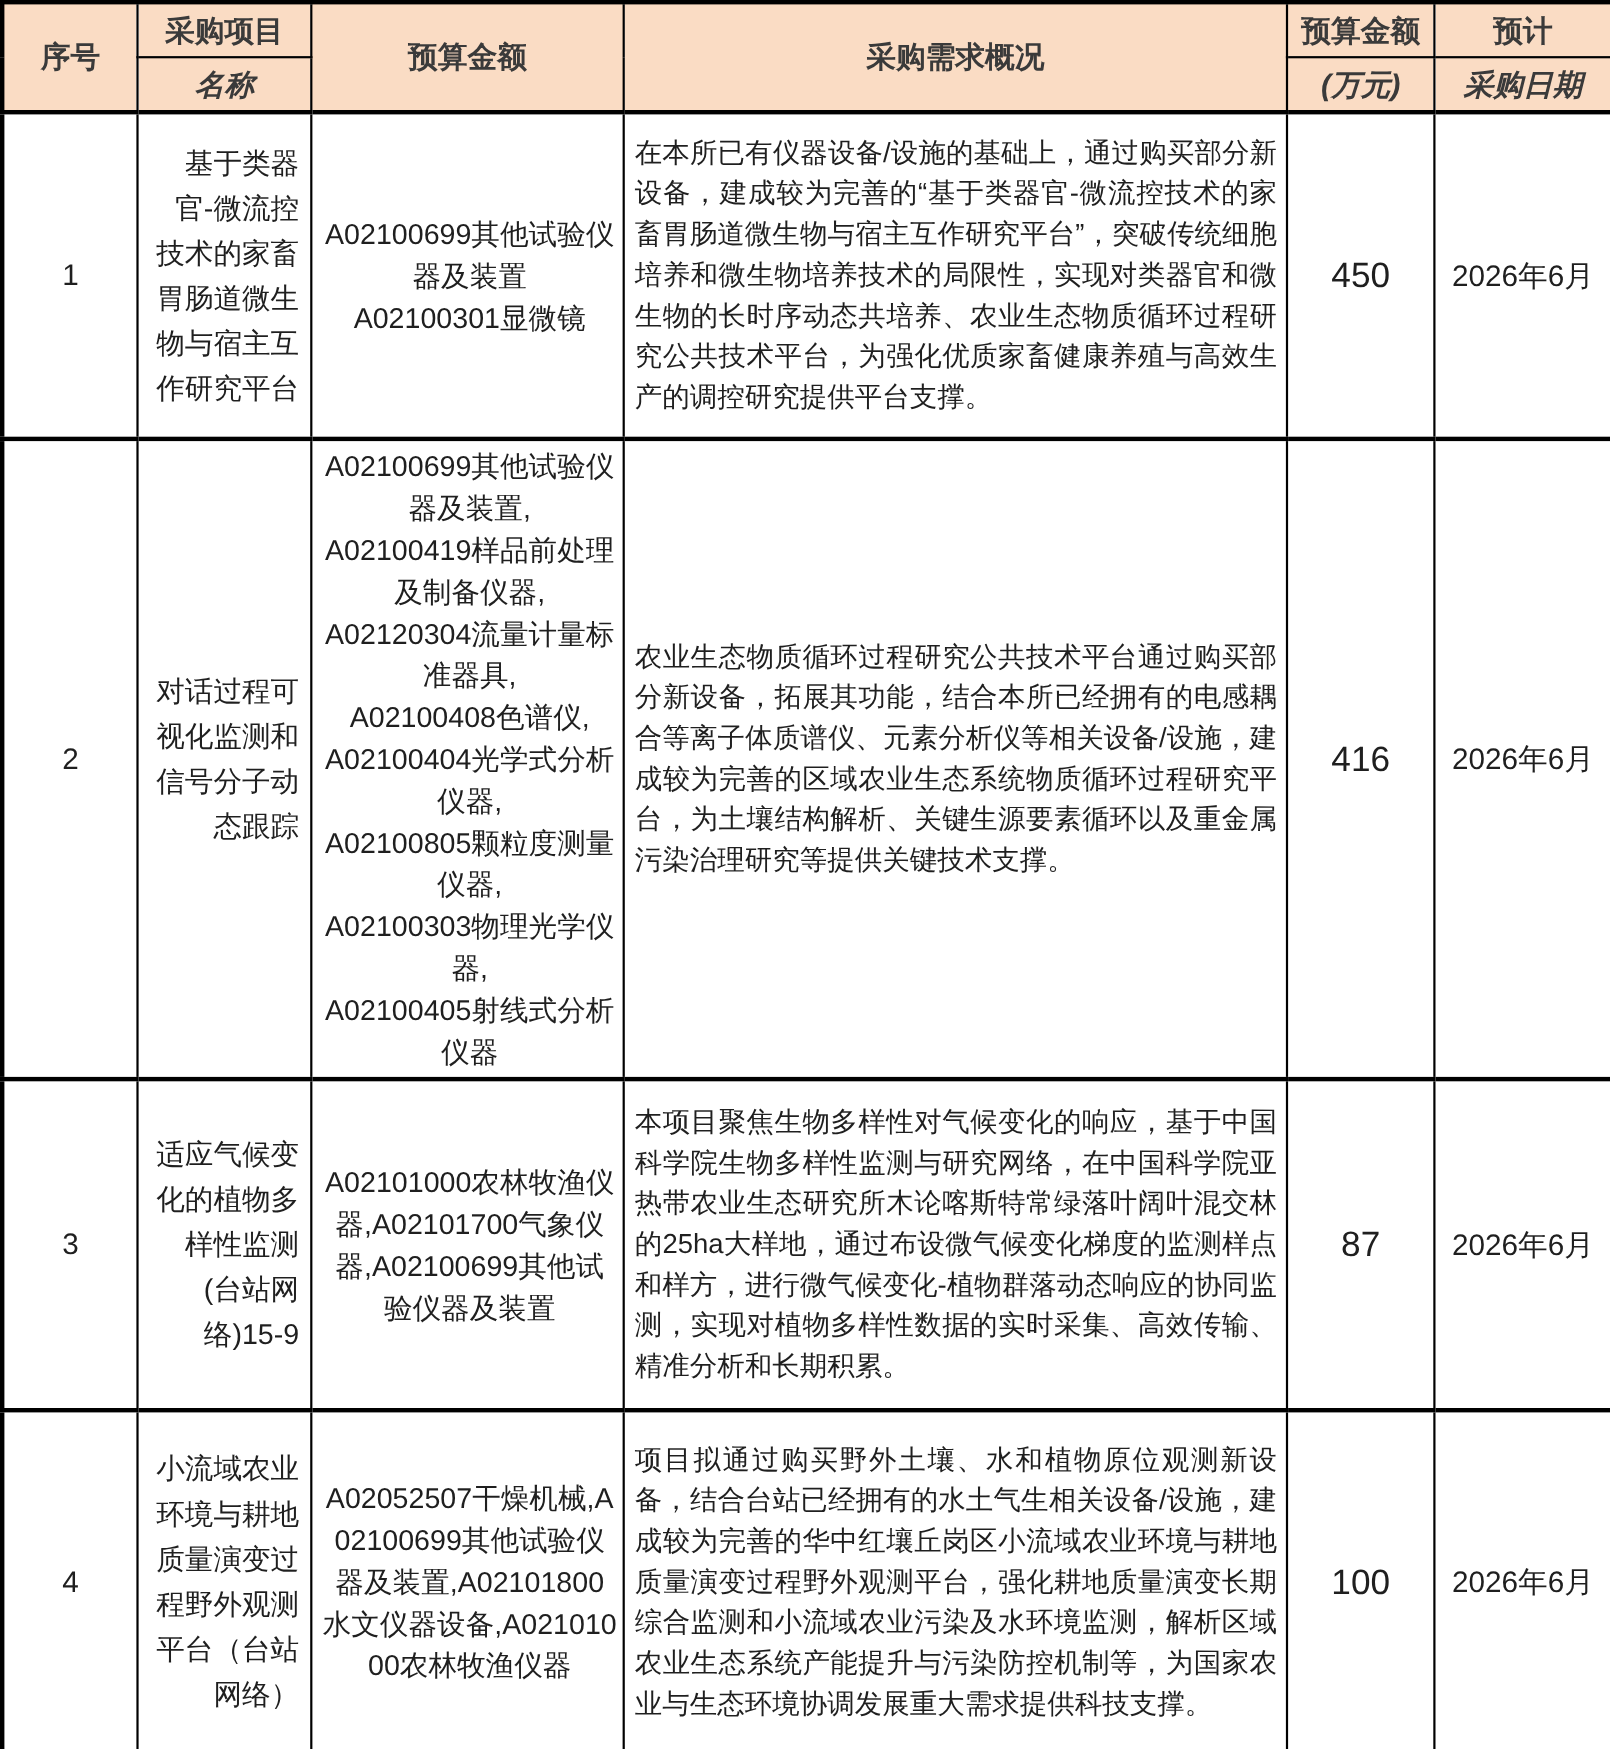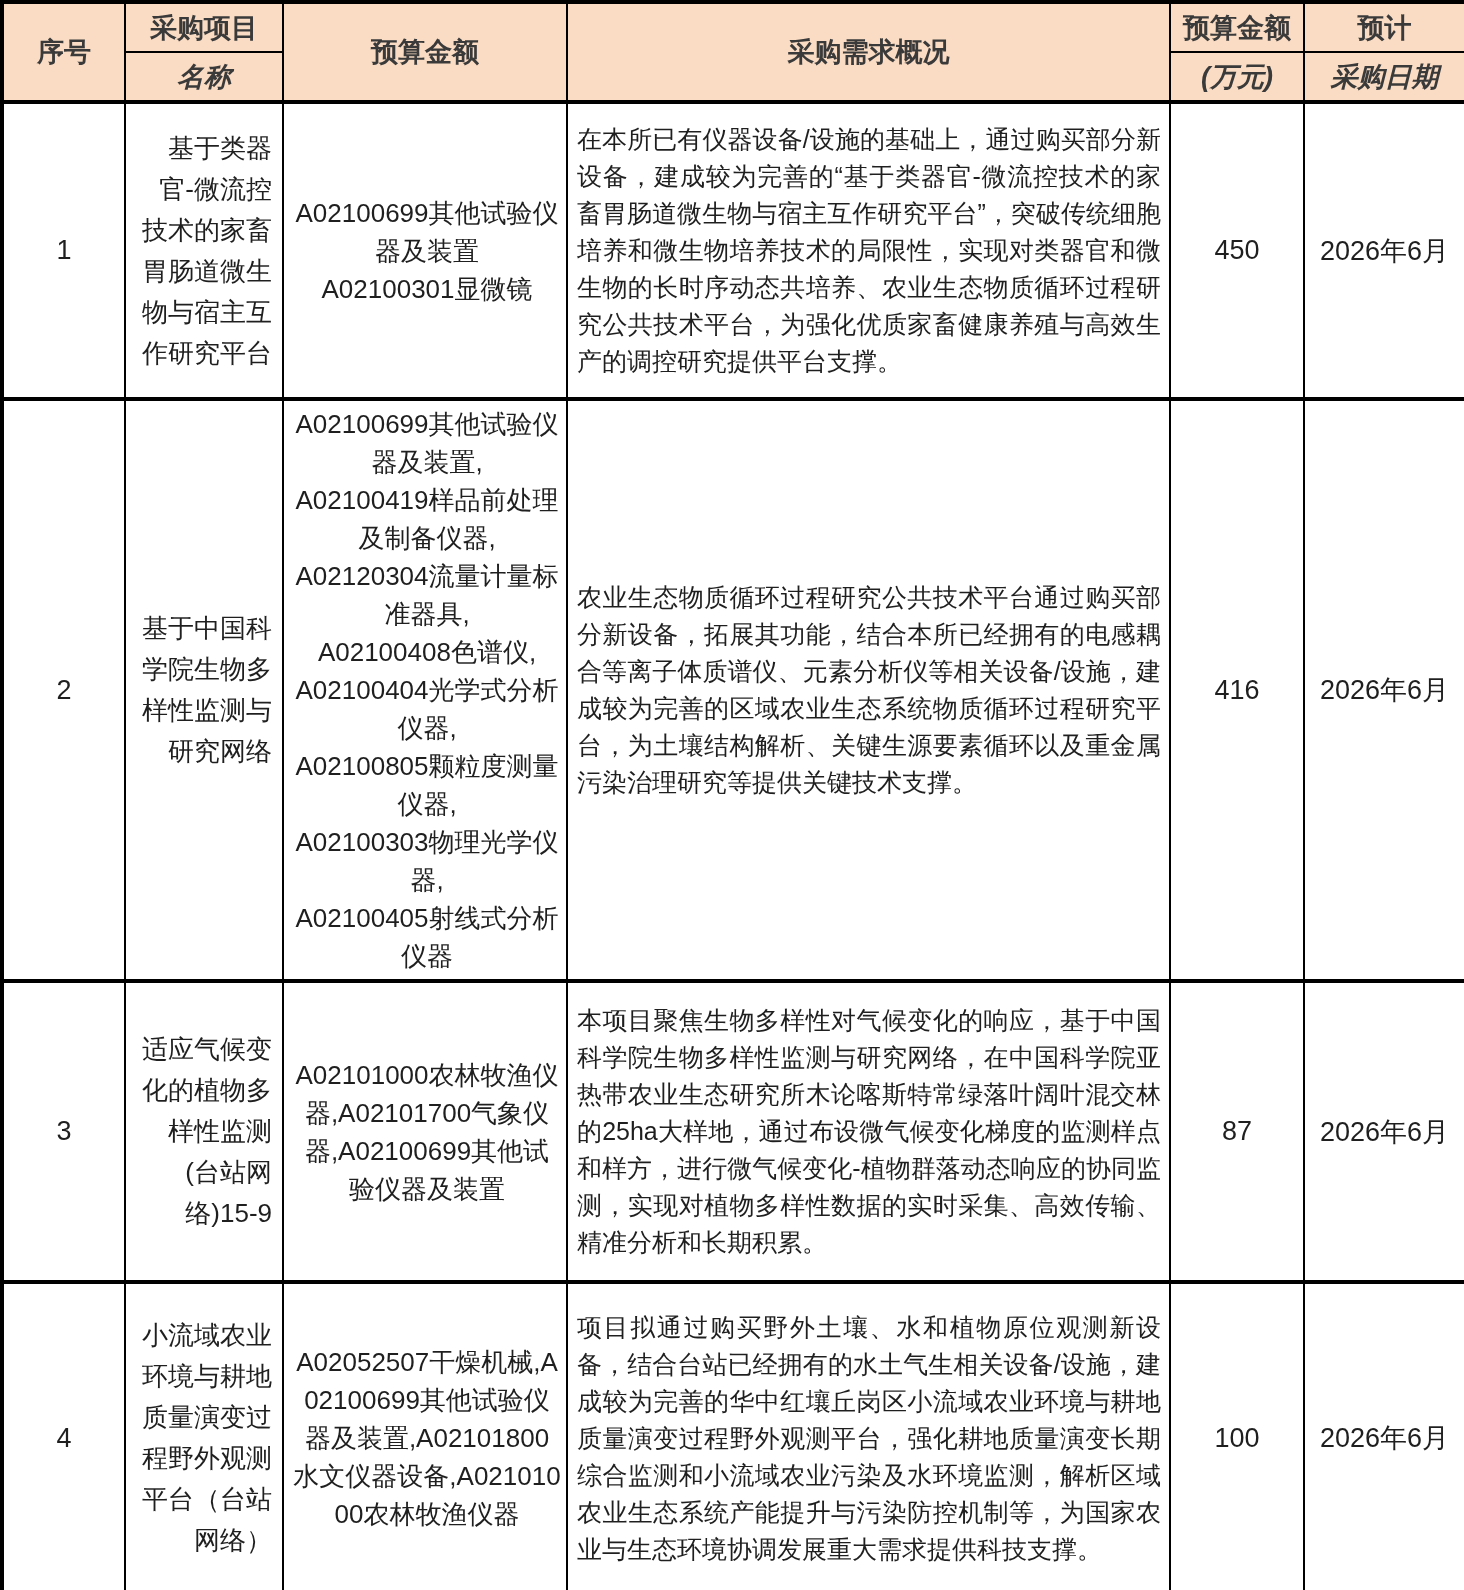--- a/index.html
+++ b/index.html
@@ -19,21 +19,21 @@
   tbody td{border-top-width:4px;border-bottom-width:4px;}
   thead tr.h2 th{border-top-width:2px;font-style:italic;}
   tr.r1{height:297px;}
   tr.r2{height:580px;}
   tr.r3{height:301px;}
   tr.r4{height:312px;}
   td.seq{text-align:center;font-size:27px;}
   td.name{text-align:right;font-size:26px;line-height:41px;padding:4px 10px;}
   td.items{text-align:center;font-size:26px;line-height:38px;padding:4px 4px 4px 8px;word-break:break-all;}
   td.demand{text-align:justify;text-justify:inter-character;font-size:25px;line-height:37px;padding:4px 8px 4px 9px;word-break:break-all;}
-  td.budget{text-align:center;font-size:27px;}
+  td.budget{text-align:center;font-size:32px;}
   td.date{text-align:center;font-size:27px;}
 </style>
 </head>
 <body>
 
 <div class="page">
   <table class="proc">
     <colgroup>
       <col class="c-seq">
         <col class="c-name">
@@ -64,21 +64,21 @@
         <td class="items">
             <div>A02100699其他试验仪器及装置</div>
             <div>A02100301显微镜</div>
           </td>
         <td class="demand">在本所已有仪器设备/设施的基础上，通过购买部分新设备，建成较为完善的“基于类器官-微流控技术的家畜胃肠道微生物与宿主互作研究平台”，突破传统细胞培养和微生物培养技术的局限性，实现对类器官和微生物的长时序动态共培养、农业生态物质循环过程研究公共技术平台，为强化优质家畜健康养殖与高效生产的调控研究提供平台支撑。</td>
         <td class="budget">450</td>
         <td class="date">2026年6月</td>
       </tr>
       <tr class="r2">
         <td class="seq">2</td>
-        <td class="name">基于中国科学院生物多样性监测与研究网络</td>
+        <td class="name">对话过程可视化监测和信号分子动态跟踪</td>
         <td class="items">
             <div>A02100699其他试验仪器及装置,</div>
             <div>A02100419样品前处理及制备仪器,</div>
             <div>A02120304流量计量标准器具,</div>
             <div>A02100408色谱仪,</div>
             <div>A02100404光学式分析仪器,</div>
             <div>A02100805颗粒度测量仪器,</div>
             <div>A02100303物理光学仪器,</div>
             <div>A02100405射线式分析仪器</div>
           </td>

